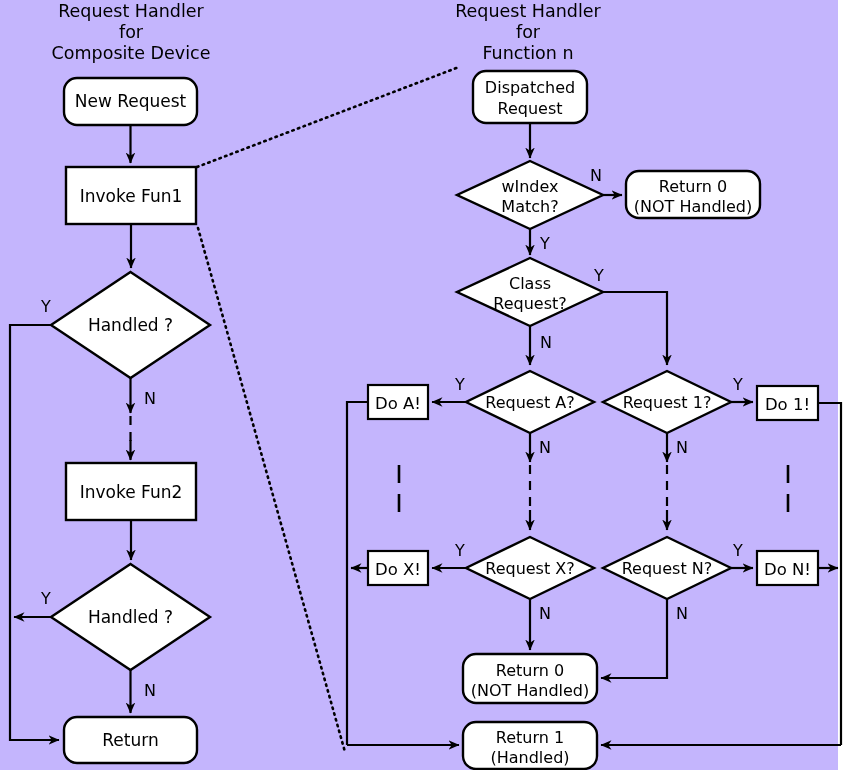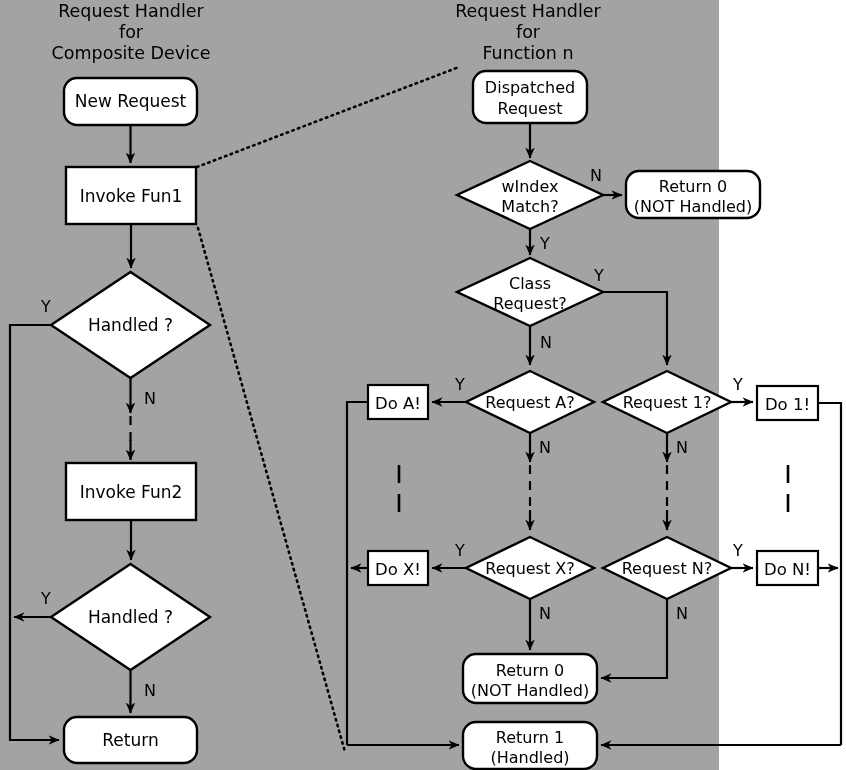--- a/index.html
+++ b/index.html
@@ -1,18 +1,18 @@
 <!DOCTYPE html>
 <html><head>
 <meta charset="utf-8">
 <style>
   html,body{margin:0;padding:0;background:#ffffff;}
   body{width:846px;height:770px;overflow:hidden;
        font-family:"DejaVu Sans","Liberation Sans",sans-serif;}
-  #stage{position:relative;width:719px;height:770px;background:#a3a3a3;}
+  #stage{position:relative;width:838px;height:770px;background:#c4b5fd;}
   svg{position:absolute;left:0;top:0;}
   .shape{fill:#ffffff;stroke:#000000;stroke-width:2.4;}
   .shape-thin{fill:#ffffff;stroke:#000000;stroke-width:2.2;}
   .ln{stroke:#000000;stroke-width:2.2;fill:none;}
   .ln-dash{stroke:#000000;stroke-width:2.2;fill:none;stroke-dasharray:9 7;}
   .ln-dot{stroke:#000000;stroke-width:2.6;fill:none;stroke-dasharray:1.5 4.5;
           stroke-linecap:round;}
   .tick{stroke:#000000;stroke-width:2.6;fill:none;stroke-linecap:butt;}
   text{fill:#000000;font-family:"DejaVu Sans","Liberation Sans",sans-serif;}
   .t-title{font-size:17.5px;text-anchor:middle;}

